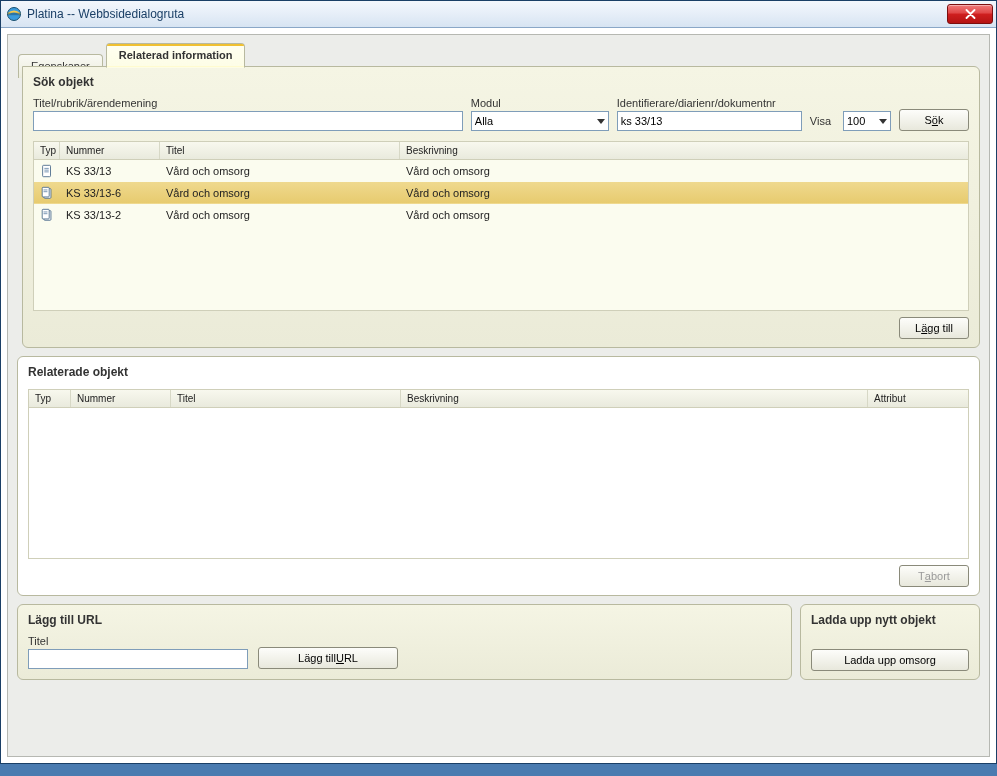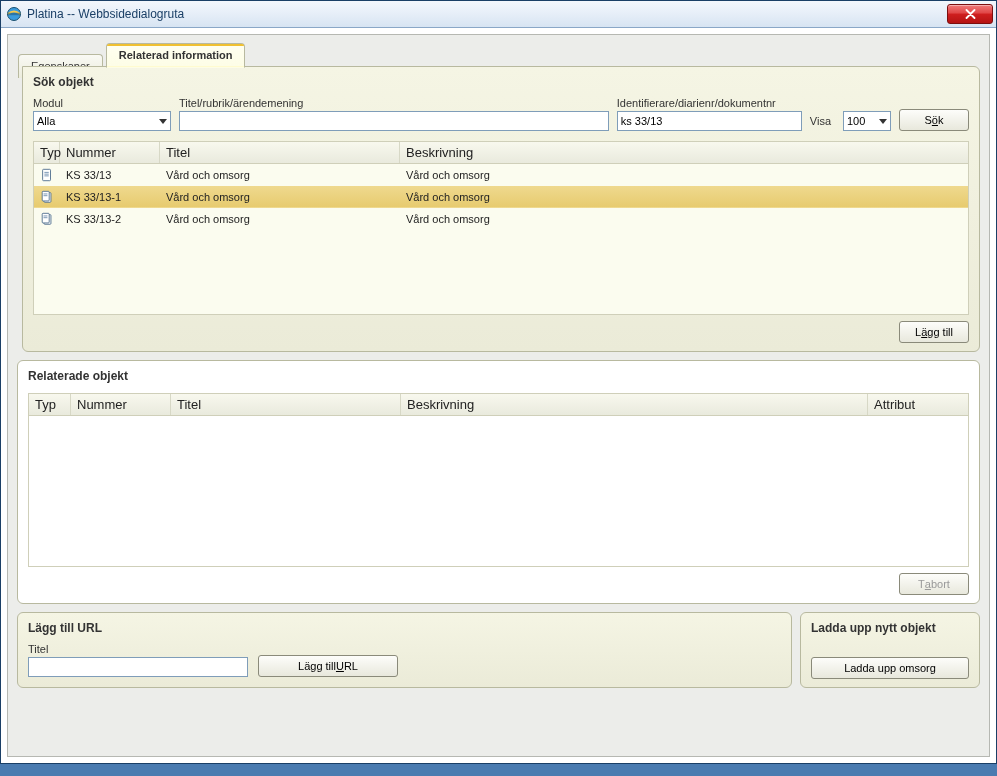--- a/index.html
+++ b/index.html
@@ -31,21 +31,21 @@
   .select, .text-input { height:20px; border:1px solid #7f9db9; background:#fff; font-size:11px; padding:1px 3px; }
   .select { display:flex; align-items:center; justify-content:space-between; }
   .select .caret { width:0; height:0; border-left:4px solid transparent; border-right:4px solid transparent; border-top:5px solid #333; margin-left:6px; }
   .btn { height:22px; min-width:70px; border:1px solid #8a8a7a; border-radius:3px; background:linear-gradient(to bottom,#fdfdfa,#e8e8dc); font-size:11px; padding:0 14px; cursor:default; display:inline-flex; align-items:center; justify-content:center; }
   .btn u { text-decoration:underline; }
   .btn.disabled { color:#9a9a9a; }
 
   
   .grid { border:1px solid #cfcfb9; margin-top:10px; background:#fbfcef; }
   .grid-header { display:flex; background:linear-gradient(to bottom,#f8f8ee,#e9eadd); border-bottom:1px solid #cfcfb9; }
-  .gh { padding:3px 6px; font-size:13px; border-right:1px solid #d7d8c6; color:#222; }
+  .gh { padding:3px 6px; font-size:10px; border-right:1px solid #d7d8c6; color:#222; }
   .grid-body { height:150px; overflow:auto; }
   .grid-row { display:flex; align-items:center; height:22px; border-bottom:1px solid transparent; }
   .grid-row.selected { background:linear-gradient(to bottom,#efd98e,#e7cb6f); }
   .gc { padding:0 6px; font-size:11px; color:#222; overflow:hidden; white-space:nowrap; text-overflow:ellipsis; }
   .type-icon { display:flex; align-items:center; justify-content:center; width:26px; }
   .type-icon svg { width:14px; height:14px; }
 
   .panel-footer { display:flex; justify-content:flex-end; margin-top:6px; }
 
   
@@ -85,30 +85,30 @@
 
     <div class="tabrow">
       <div class="tab">Egenskaper</div>
       <div class="tab active">Relaterad information</div>
     </div>
 
     <div class="panel search">
       <div class="panel-title">Sök objekt</div>
 
       <div class="form-row">
+        <div class="field" style="flex:1">
+          <label>Titel/rubrik/ärendemening</label>
+          <input class="text-input" value="" style="">
+        </div>
         <div class="field" style="width:138px">
           <label>Modul</label>
           <div class="select">
             <span>Alla</span>
             <span class="caret"></span>
           </div>
-        </div>
-        <div class="field" style="flex:1">
-          <label>Titel/rubrik/ärendemening</label>
-          <input class="text-input" value="" style="">
         </div>
         <div class="field" style="width:185px">
           <label>Identifierare/diarienr/dokumentnr</label>
           <input class="text-input" value="ks 33/13" style="">
         </div>
         <span class="visa-label">Visa</span>
         <div class="field" style="width:48px">
           <label>&nbsp;</label>
           <div class="select">
             <span>100</span>
@@ -148,21 +148,21 @@
             </div>
             <div class="grid-row selected">
               <div class="gc type-icon" style="width:26px">
                 <svg viewBox="0 0 16 16">
                   <rect x="4.5" y="3" width="8" height="11" rx="1" fill="#fff" stroke="#4a6a8a" stroke-width="1"></rect>
                   <rect x="2.5" y="1.5" width="8" height="11" rx="1" fill="#fff" stroke="#4a6a8a" stroke-width="1"></rect>
                   <line x1="4" y1="4.5" x2="8.5" y2="4.5" stroke="#6a8aab"></line>
                   <line x1="4" y1="6.5" x2="8.5" y2="6.5" stroke="#6a8aab"></line>
                 </svg>
               </div>
-              <div class="gc" style="width:100px">KS 33/13-1</div>
+              <div class="gc" style="width:100px">KS 33/13-6</div>
               <div class="gc" style="width:240px">Vård och omsorg</div>
               <div class="gc" style="flex:1">Vård och omsorg</div>
             </div>
             <div class="grid-row">
               <div class="gc type-icon" style="width:26px">
                 <svg viewBox="0 0 16 16">
                   <rect x="4.5" y="3" width="8" height="11" rx="1" fill="#fff" stroke="#4a6a8a" stroke-width="1"></rect>
                   <rect x="2.5" y="1.5" width="8" height="11" rx="1" fill="#fff" stroke="#4a6a8a" stroke-width="1"></rect>
                   <line x1="4" y1="4.5" x2="8.5" y2="4.5" stroke="#6a8aab"></line>
                   <line x1="4" y1="6.5" x2="8.5" y2="6.5" stroke="#6a8aab"></line>

